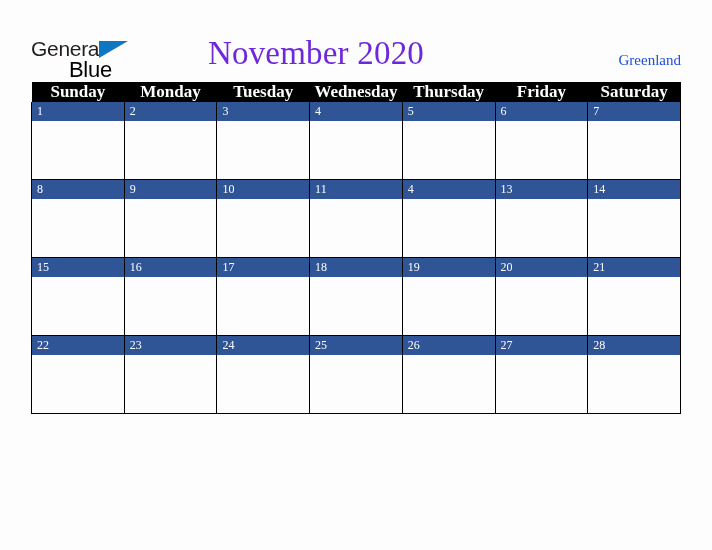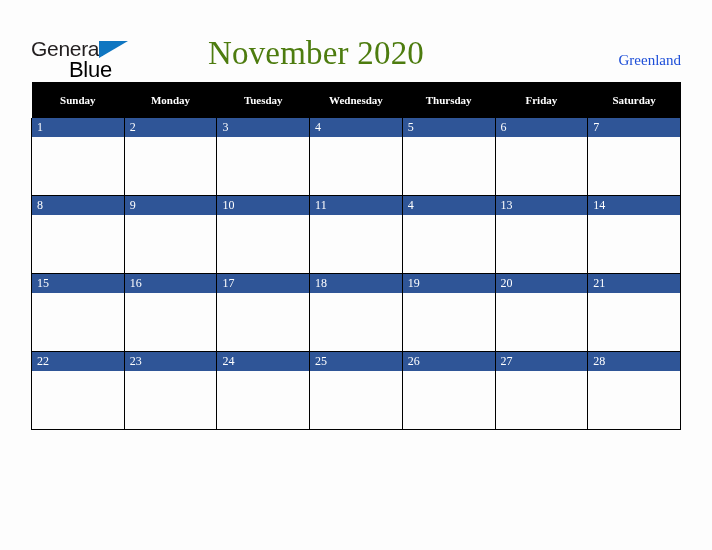--- a/index.html
+++ b/index.html
@@ -71,21 +71,21 @@
   }
 
   .title {
     position: absolute;
     left: 0;
     top: 26px;
     width: 632px;
     text-align: center;
     font-family: "Liberation Serif", serif;
     font-size: 33px;
-    color: #4d7c0f;
+    color: #6d28d9;
     letter-spacing: 0.2px;
     line-height: 38px;
   }
 
   .region {
     position: absolute;
     right: 31px;
     top: 44px;
     font-family: "Liberation Serif", serif;
     font-size: 15px;
@@ -99,24 +99,24 @@
     left: 31px;
     top: 82px;
     width: 650px;
     border-collapse: collapse;
     table-layout: fixed;
   }
   .calendar th {
     background: #000000;
     color: #ffffff;
     font-family: "Liberation Serif", serif;
-    font-size: 11px;
+    font-size: 17px;
     font-weight: bold;
     height: 20px;
-    padding: 8px;
+    padding: 0;
     text-align: center;
     border: none;
     vertical-align: middle;
   }
   .calendar td {
     padding: 0;
     border-left: 1px solid #000000;
     border-right: 1px solid #000000;
     border-bottom: 1px solid #000000;
     vertical-align: top;

